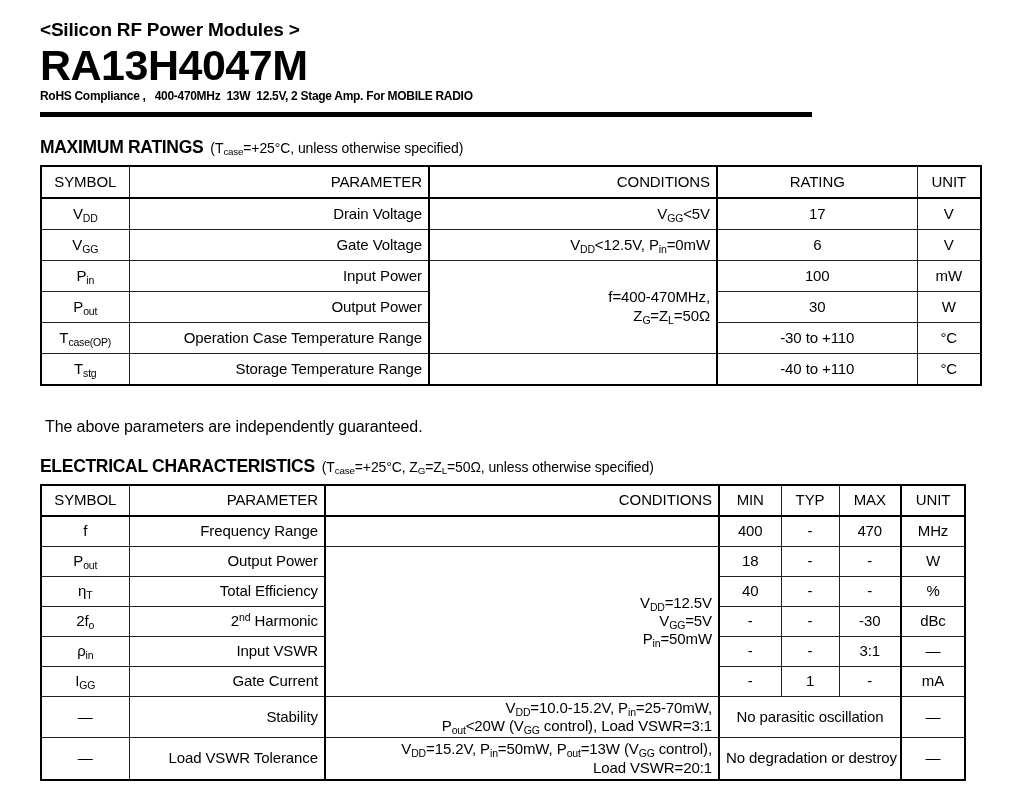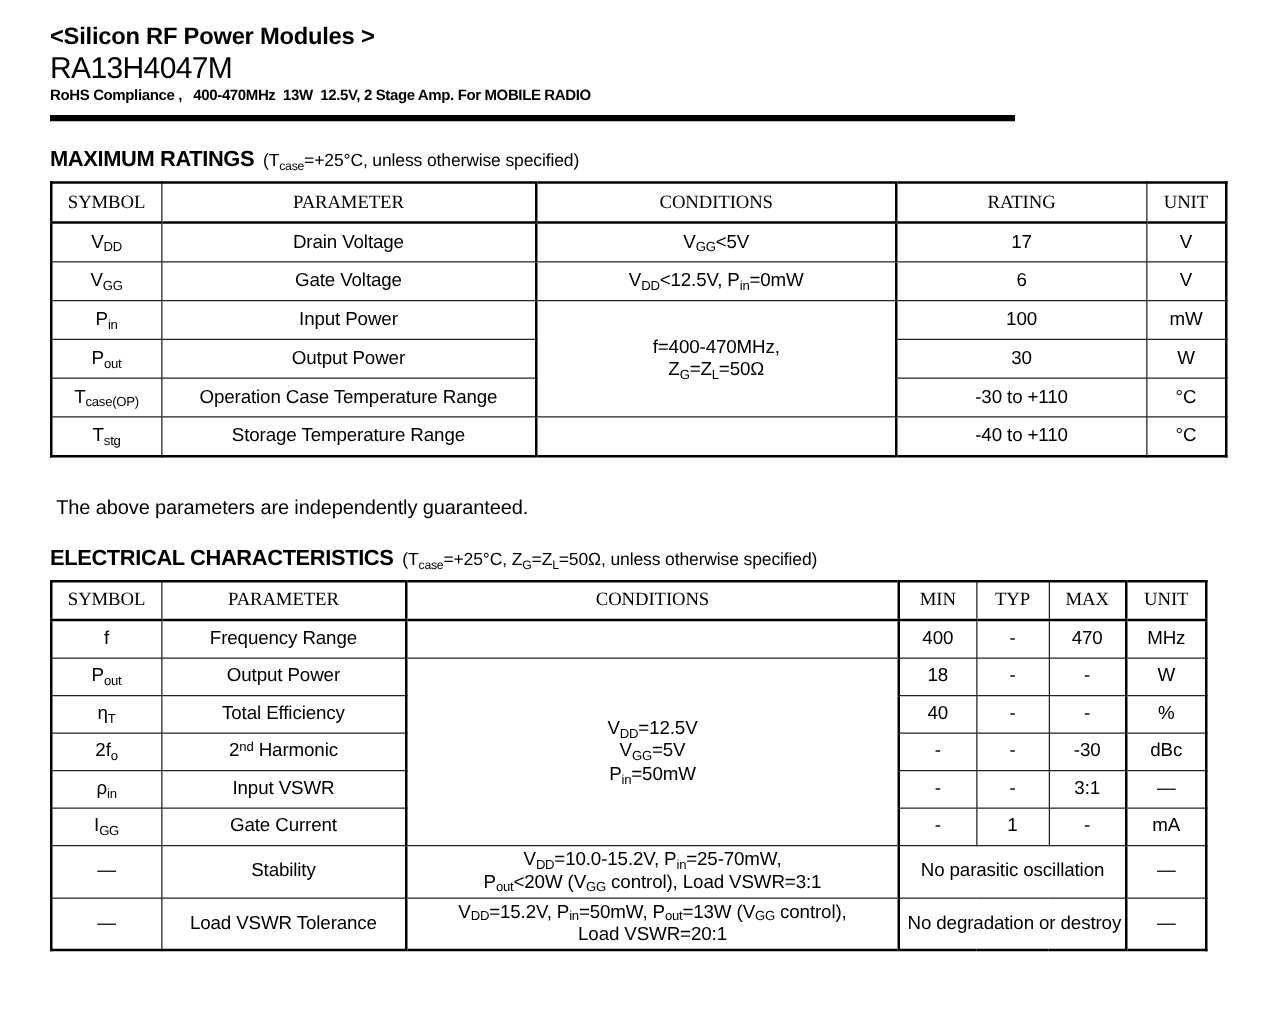--- a/index.html
+++ b/index.html
@@ -24,22 +24,22 @@
 
   
   .hdr-category {
     font-size: 19px;
     font-weight: bold;
     letter-spacing: -0.2px;
     margin: 5px 0 2px 0;
     white-space: pre;
   }
   .hdr-part {
-    font-size: 24px;
-    font-weight: normal;
+    font-size: 43px;
+    font-weight: bold;
     letter-spacing: -0.5px;
     line-height: 1.04;
     margin: 0 0 1px 0;
   }
   .hdr-desc {
     font-size: 12px;
     font-weight: bold;
     letter-spacing: -0.3px;
     margin: 0 0 0 0;
     white-space: pre;
@@ -87,24 +87,23 @@
     border: 1px solid #222;
     padding: 2px 6px;
     font-size: 15px;
     font-weight: normal;
     vertical-align: middle;
     line-height: 1.22;
     letter-spacing: -0.1px;
   }
   table.dt th {
     font-weight: normal;
-    font-family: Liberation Serif, serif;
   }
   .c { text-align: center; }
-  .l { text-align: center; margin-top: 43px; }
+  .l { text-align: right; margin-top: 43px; }
   .nowrap { white-space: nowrap; }
 
   
   table.dt tr.hdrow > * { border-bottom: 2.5px solid #000; }
   
   .vthick-l { border-left: 2.5px solid #000 !important; }
 
   sub {
     font-size: 0.70em;
     vertical-align: baseline;

